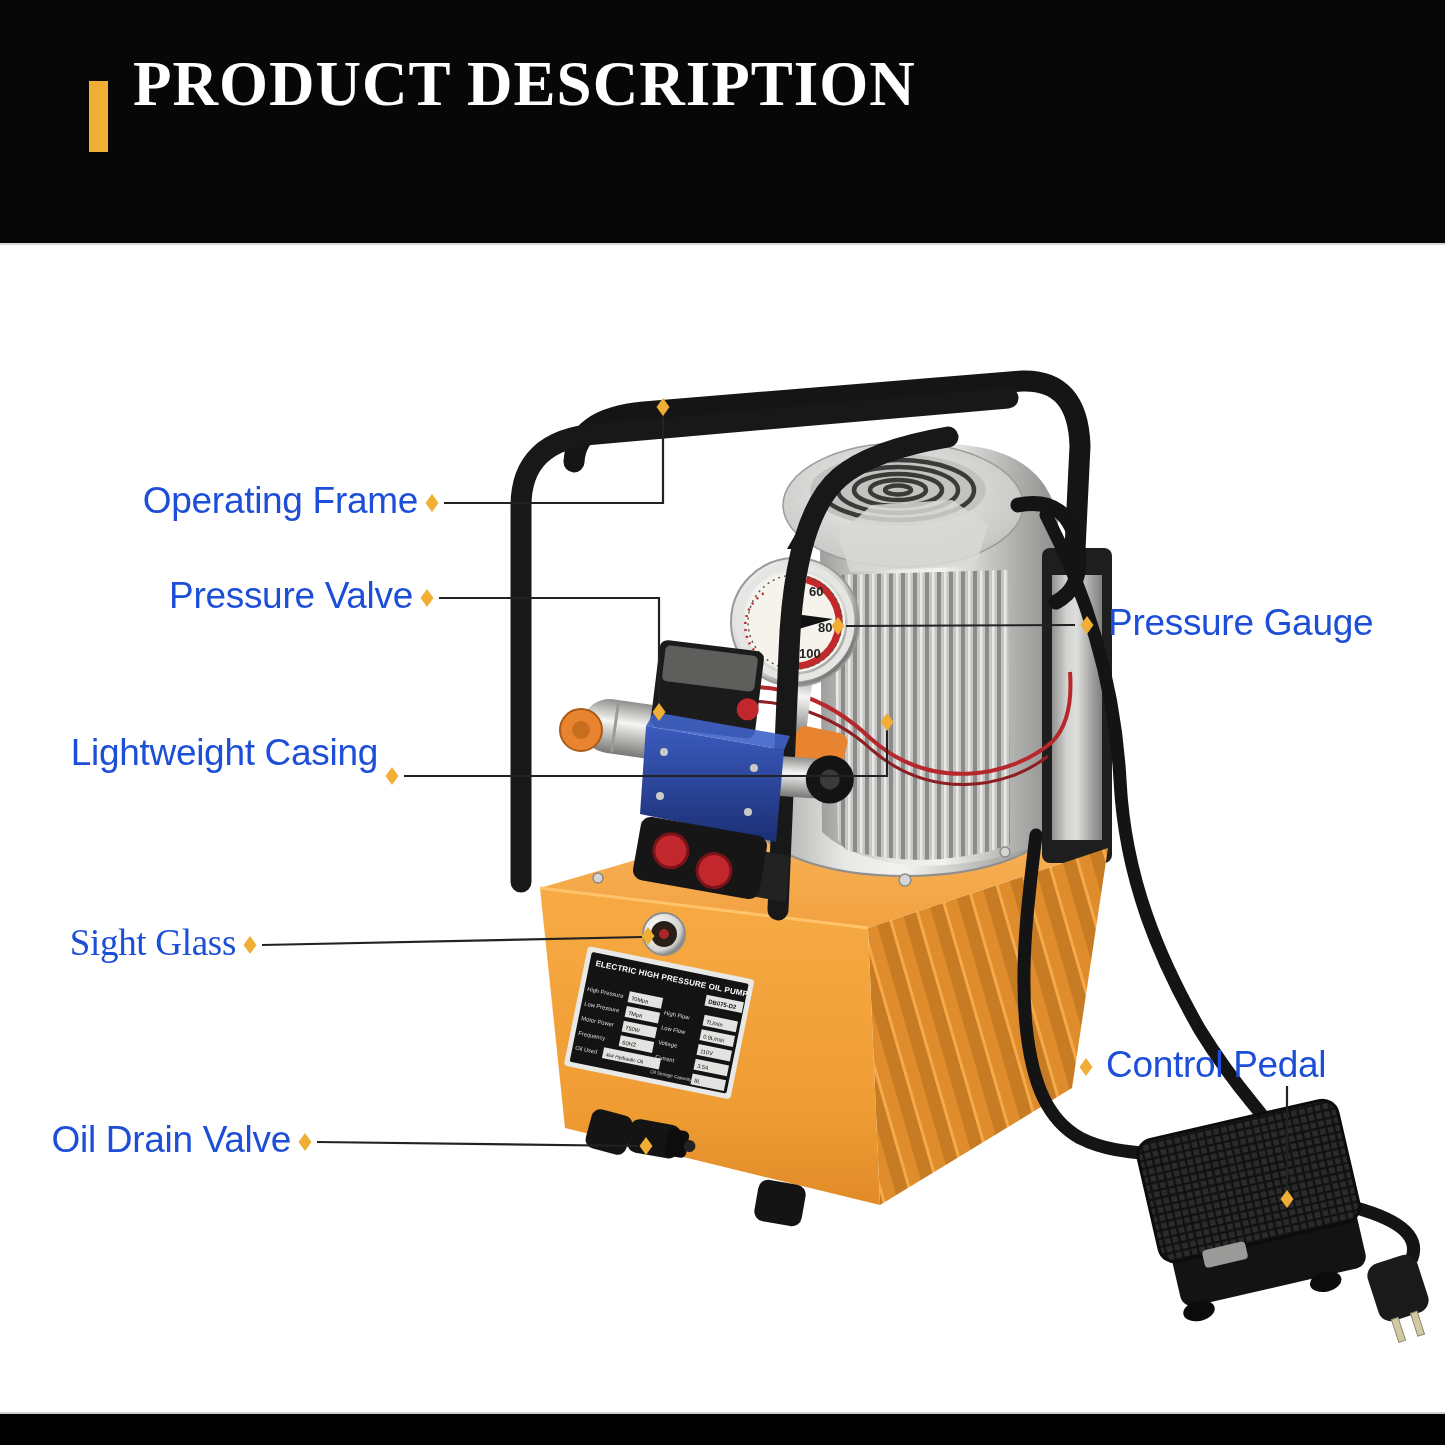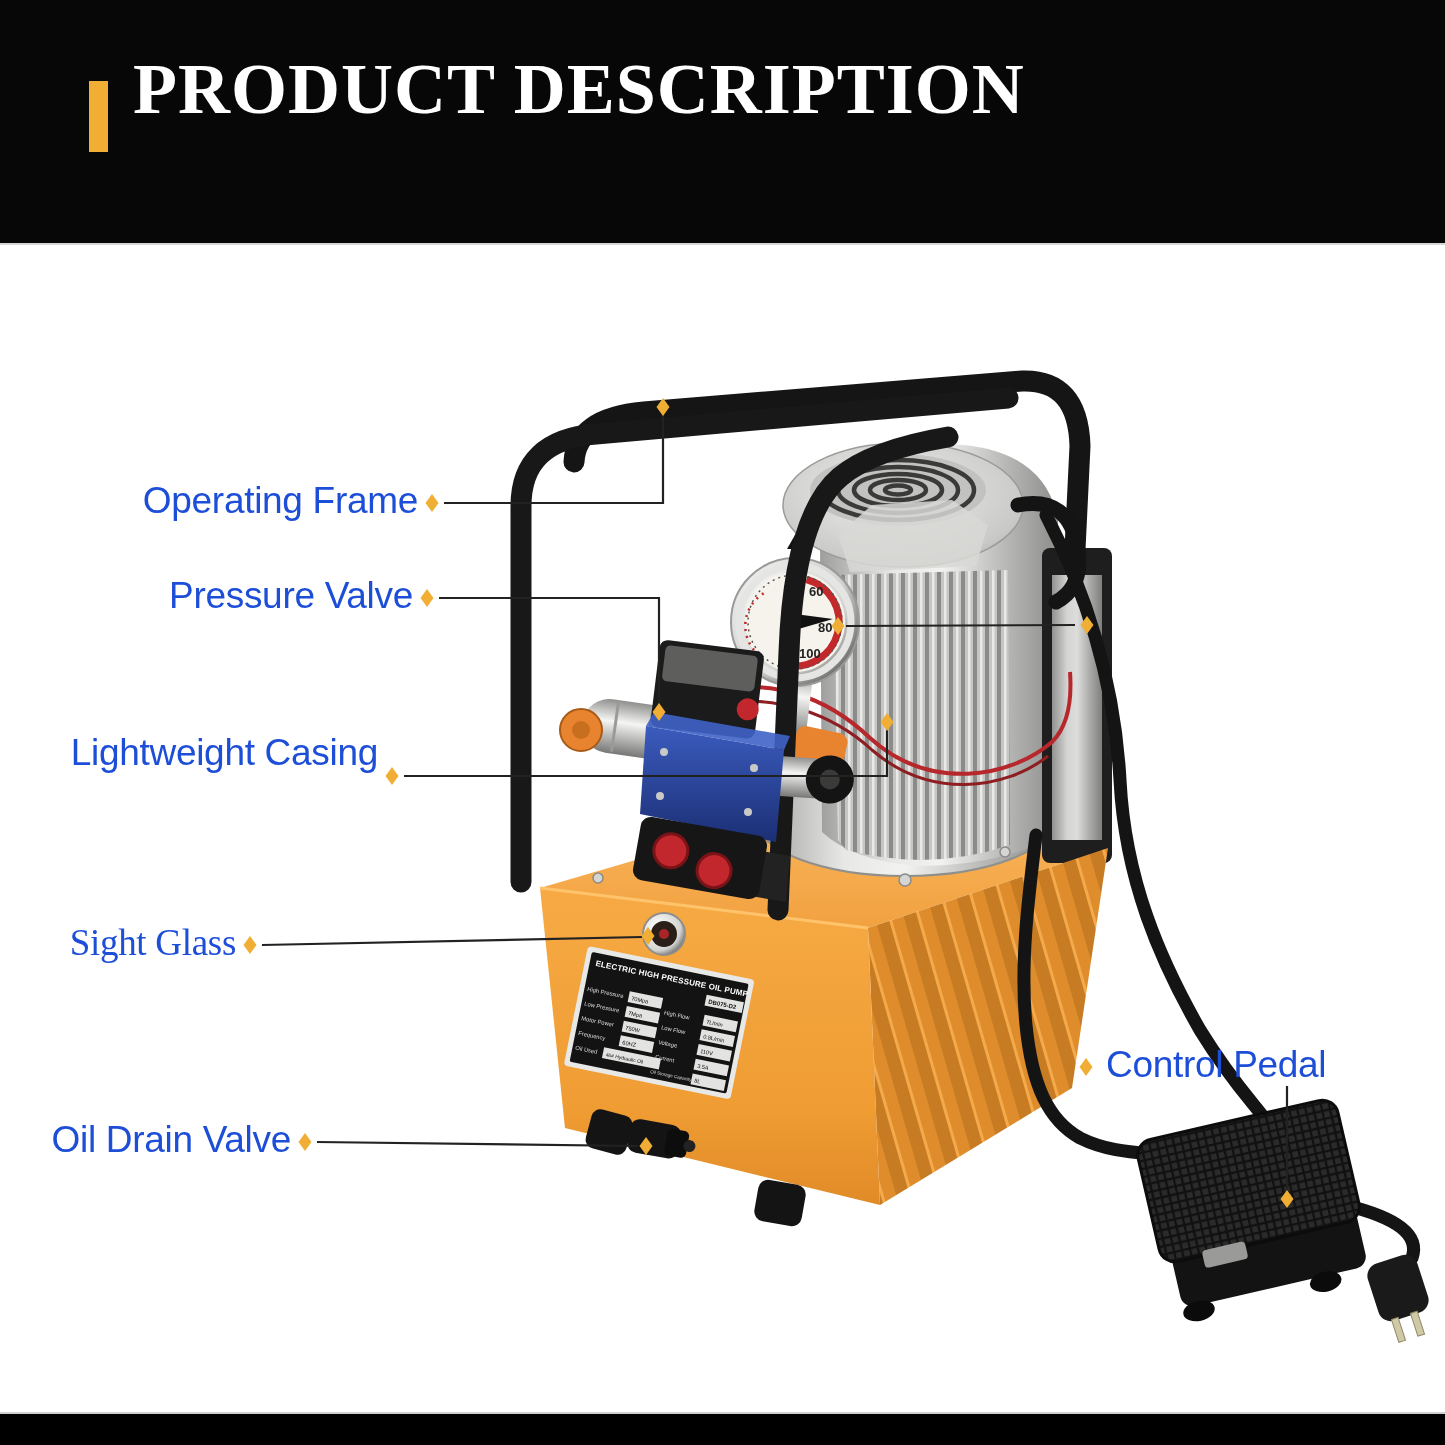--- a/index.html
+++ b/index.html
@@ -3,21 +3,21 @@
 <meta charset="utf-8">
 <style>
   html,body{margin:0;padding:0;background:#fff;}
   #page{position:relative;width:1445px;height:1445px;overflow:hidden;background:#fff;
         font-family:"Liberation Sans",sans-serif;}
   
   #header{position:absolute;left:0;top:0;width:1445px;height:243px;background:#070707;
           border-bottom:2px solid #d6d6d6;}
   #accent{position:absolute;left:89px;top:81px;width:19px;height:71px;background:#F0AF34;}
   #title{position:absolute;left:133px;top:48px;color:#ffffff;font-family:"Liberation Serif",serif;
-         font-weight:700;font-size:72px;letter-spacing:1px;white-space:nowrap;}
+         font-weight:700;font-size:63px;letter-spacing:1px;white-space:nowrap;}
   
   #footer{position:absolute;left:0;top:1412px;width:1445px;height:33px;background:#000;
           border-top:2px solid #cfcfcf;}
   
   #scene{position:absolute;left:0;top:0;width:1445px;height:1445px;}
   
   .part-label{position:absolute;font-size:37px;line-height:1.15;color:#1d4ed8;
               letter-spacing:-0.3px;white-space:nowrap;}
   .r{text-align:right;}
 </style>
@@ -275,20 +275,21 @@
         <use href="#dia" transform="translate(648,936)"></use>
       <use href="#dia" transform="translate(305,1142)"></use>
         <use href="#dia" transform="translate(646,1146)"></use>
       <use href="#dia" transform="translate(1086,1067)"></use>
         <use href="#dia" transform="translate(1287,1199)"></use>
     </g>
   </svg>
 
   <div class="part-label r" style="right:1027px;top:480px;">Operating Frame</div>
   <div class="part-label r" style="right:1032px;top:575px;">Pressure Valve</div>
+  <div class="part-label" style="left:1108px;top:602px;">Pressure Gauge</div>
   <div class="part-label r" style="right:1067px;top:732px;">Lightweight Casing</div>
   <div class="part-label r" style="right:1209px;top:922px;font-family:Liberation Serif, serif;">Sight Glass</div>
   <div class="part-label r" style="right:1154px;top:1119px;">Oil Drain Valve</div>
   <div class="part-label" style="left:1106px;top:1044px;">Control Pedal</div>
 
   <div id="header">
     <div id="accent"></div>
     <div id="title">PRODUCT DESCRIPTION</div>
   </div>
 

